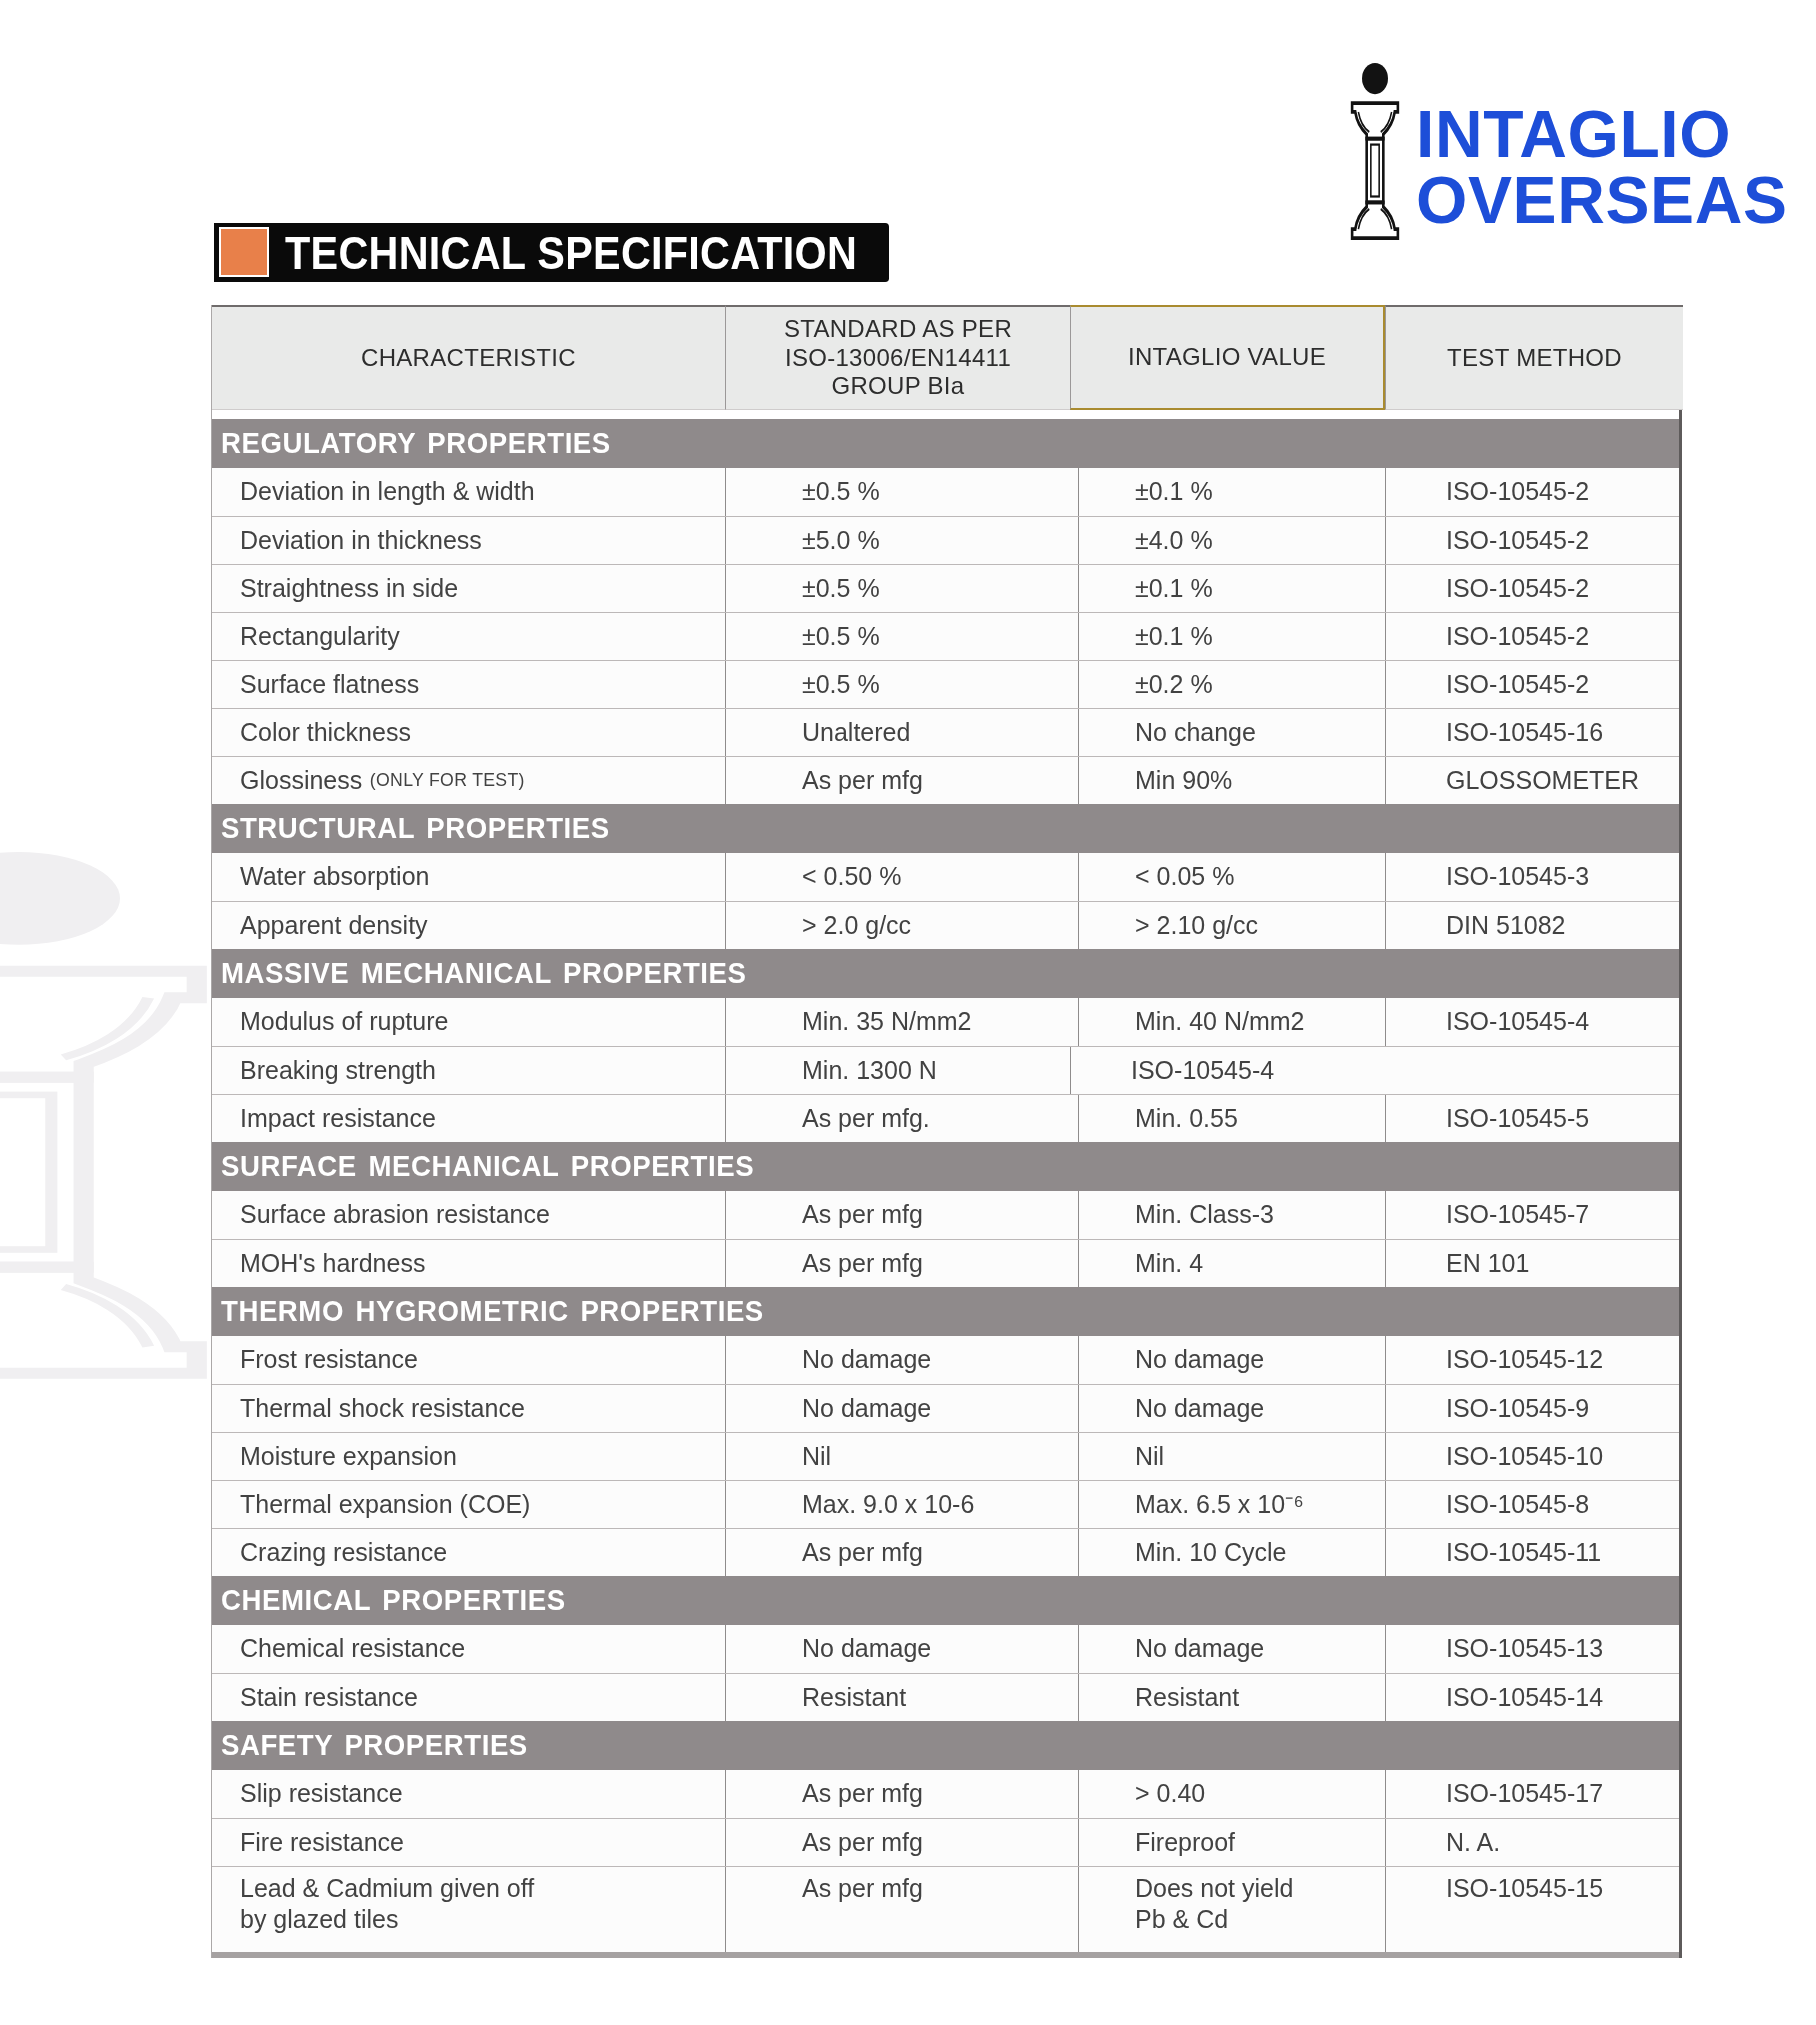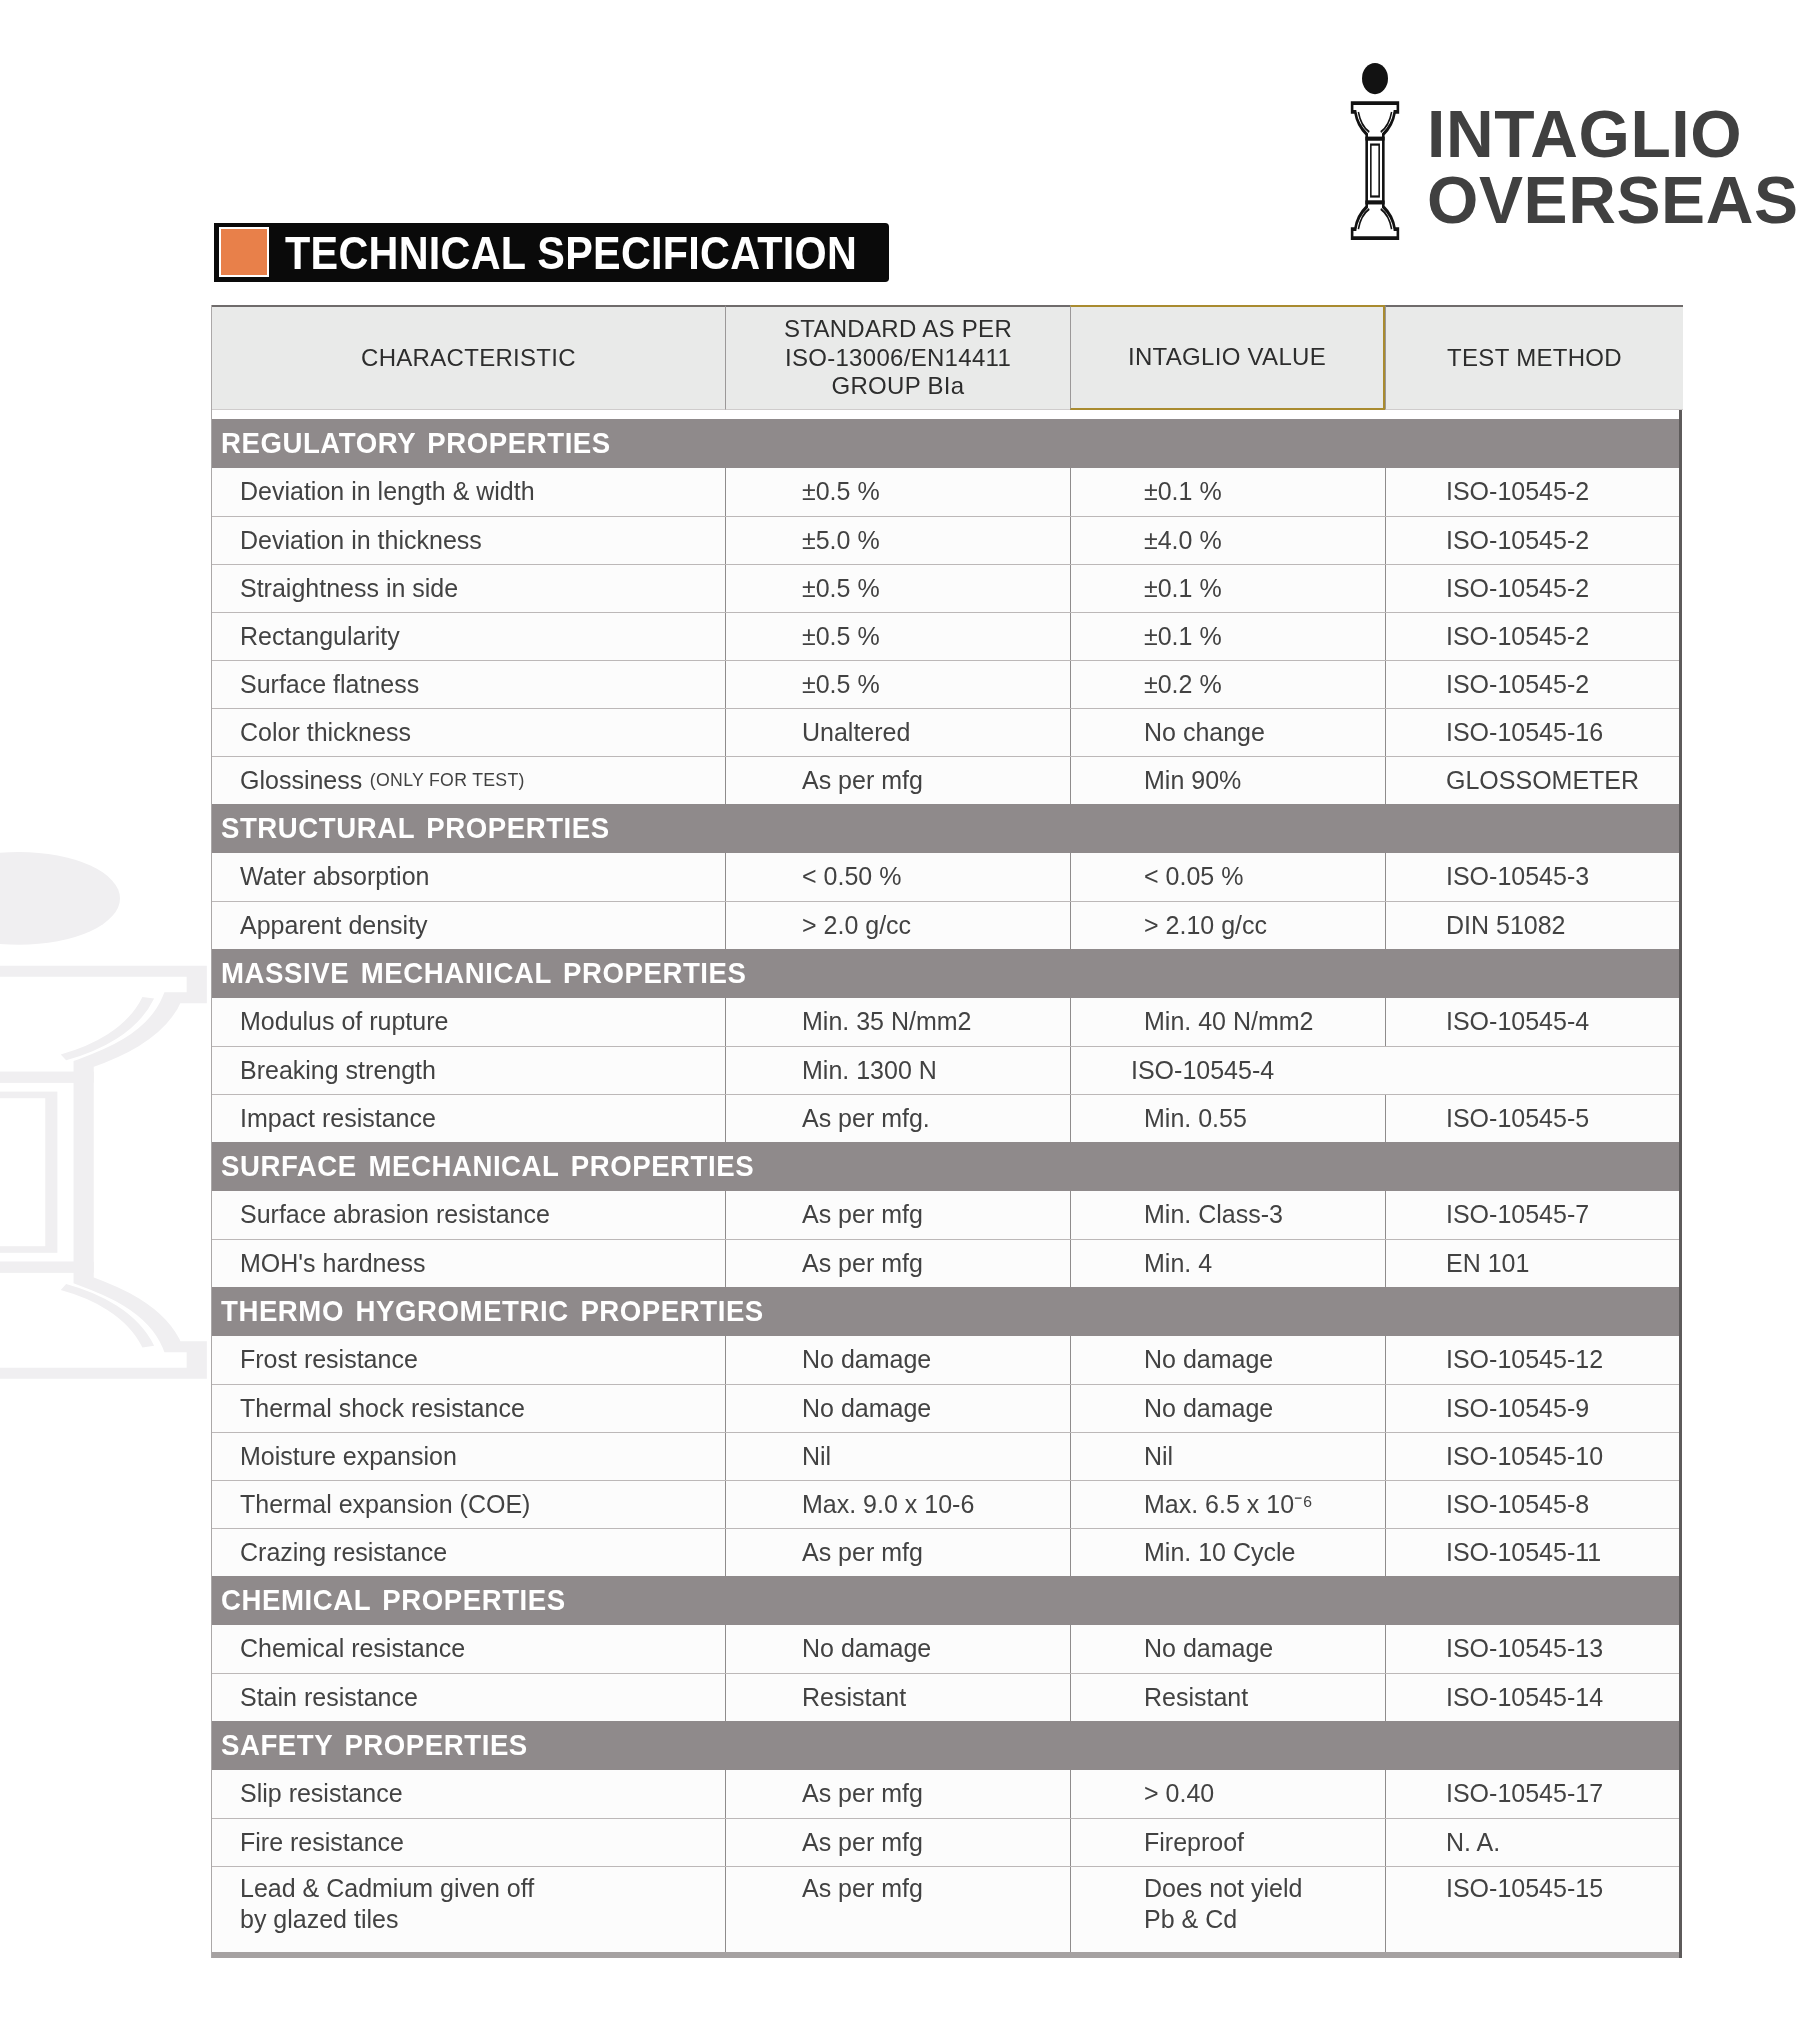--- a/index.html
+++ b/index.html
@@ -15,22 +15,22 @@
               background:#0a0a0a; border-radius:0 3.8px 3.8px 0; display:flex; align-items:center; }
   .accent-sq { position:absolute; left:5px; top:4.4px; width:50px; height:50px;
                background:#e8804a; border:2.5px solid #ffffff; }
   .title-text { margin-left:71px; color:#ffffff; font-weight:bold; font-size:47px;
                 letter-spacing:0.3px; white-space:nowrap; transform:scaleX(0.88);
                 transform-origin:left center; }
 
   
   .logo { position:absolute; left:1349px; top:63px; width:441px; height:189px; }
   .logo-pillar { position:absolute; left:0; top:0; width:52px; height:178px; color:#121212; }
-  .logo-text { position:absolute; left:78px; top:38px; font-size:66px; font-weight:bold;
-               line-height:1.0; color:#404040; letter-spacing:0.6px; white-space:nowrap; }
+  .logo-text { position:absolute; left:67px; top:38px; font-size:66px; font-weight:bold;
+               line-height:1.0; color:#1d4ed8; letter-spacing:0.6px; white-space:nowrap; }
 
   
   .spec-table { position:absolute; left:211px; top:305px; width:1471px; background:#ffffff;
                 border-left:1.3px solid #aba8a8; border-right:3.2px solid #5e5b5b; }
   .thead { display:grid; grid-template-columns:513px 345px 315px 298px; height:105px; }
   .hcell { background:#e9eae9; display:flex; align-items:center; justify-content:center;
            text-align:center; font-size:24px; color:#2d2d2d; line-height:1.2;
            letter-spacing:0.3px; white-space:pre-line;
            border-top:2.5px solid #6f6b6b; border-bottom:1.3px solid #cfcccc; }
   .hcell + .hcell { border-left:1.3px solid #9b9898; }
@@ -44,21 +44,21 @@
                transform-origin:left center; }
 
   .trow { display:grid; grid-template-columns:513px 345px 315px 298px; height:48px;
           background:#fcfcfc; border-top:1.3px solid #bcb8b8; }
   .trow.first { border-top:none; }
   .trow.tall { height:86px; }
   .cell { display:flex; align-items:center; font-size:25px; color:#424242;
           line-height:1.25; white-space:pre-line; }
   .cell + .cell { border-left:1.3px solid #8f8c8c; }
   .c1 { padding-left:28px; } .c2 { padding-left:76px; }
-  .c3 { padding-left:73px; }  .c4 { padding-left:60px; }
+  .c3 { padding-left:56px;margin-left:8px; }  .c4 { padding-left:60px; }
   .trow.tall .cell { align-items:flex-start; padding-top:6.3px; }
   .note { font-size:17.7px; margin-left:7.6px; letter-spacing:0.3px; }
   .bottom-strip { height:6.3px; background:#a5a1a1; }
 </style>
 </head>
 <body>
 
 <svg width="0" height="0" style="position:absolute">
   <defs>
     <g id="pillar">

